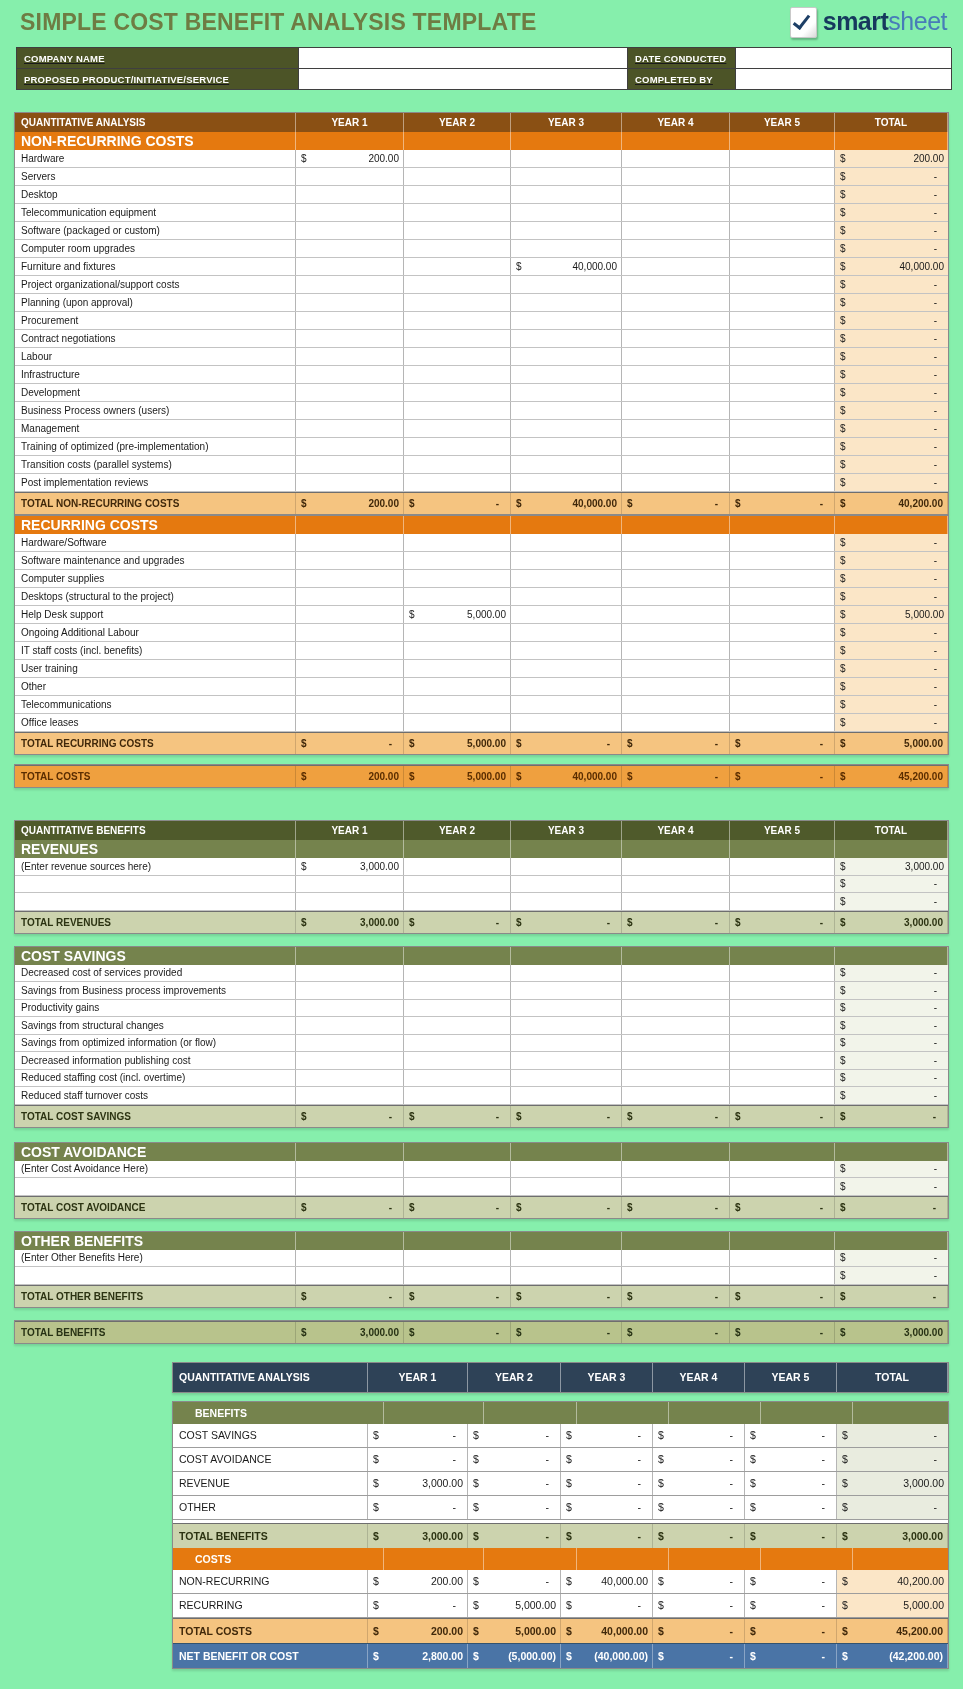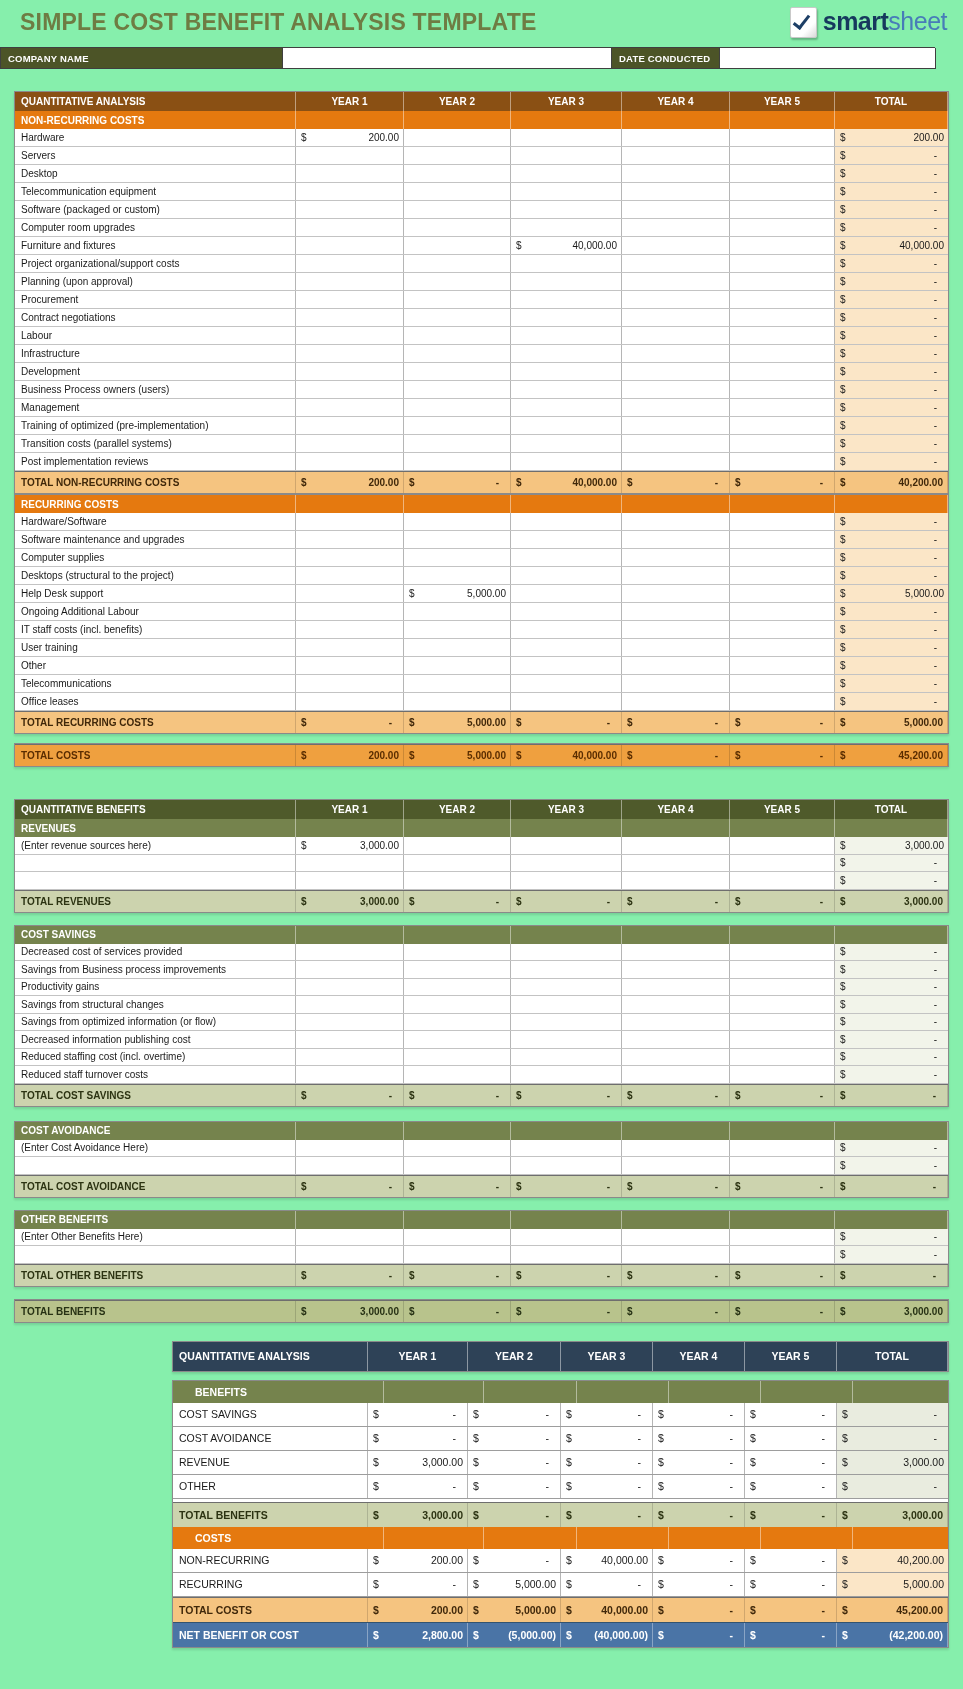--- a/index.html
+++ b/index.html
@@ -10,21 +10,21 @@
   
   .title { margin:9px 0 0 20px; font-size:23px; font-weight:bold; color:#6e7c43; letter-spacing:.2px; }
   .logo { position:absolute; top:7px; right:16px; display:flex; align-items:flex-start;padding-left:28px; }
   .logo-icon { position:relative; width:27px; height:31px; background:linear-gradient(135deg,#ffffff 70%,#d9d9d9 100%); border:1px solid #c9c9c9; border-radius:2px; margin-right:6px; box-shadow:1px 2px 2px rgba(0,0,0,.25); }
   .logo-check { position:absolute; left:6px; top:4px; width:9px; height:17px; border-right:3.5px solid #1d3f66; border-bottom:3.5px solid #1d3f66; transform:rotate(38deg); }
   .logo-text { font-size:25px; letter-spacing:-0.5px; }
   .logo-smart { color:#16395d; font-weight:bold; }
   .logo-sheet { color:#477cb8; font-weight:normal; }
 
   
-  .info { margin:11px 14px 0 0; width:935px; border-top:1px solid #3f3f3f; border-left:1px solid #3f3f3f; }
+  .info { margin:11px 14px 0 16px; width:935px; border-top:1px solid #3f3f3f; border-left:1px solid #3f3f3f;text-decoration:underline; }
   .info-row { display:grid; grid-template-columns:282px 329px 108px 216px; height:21px; }
   .info-cell { border-right:1px solid #3f3f3f; border-bottom:1px solid #3f3f3f; display:flex; align-items:center; }
   .info-label { background:#4c5427; color:#fff; font-size:9.5px; font-weight:bold; padding-left:7px; letter-spacing:.2px; }
   .info-value { background:#fff; }
 
   
   .blk { margin-left:14px; width:935px; border:1px solid #8a8a8a; box-shadow:0 2px 2px rgba(0,0,0,.12); }
   .t-main, .t-ben { --cols:281px 108px 107px 111px 108px 105px 113px; }
   .t-sum  { --cols:195px 100px 93px 92px 92px 92px 111px; }
   .trow { display:grid; grid-template-columns:var(--cols); }
@@ -36,21 +36,21 @@
   .money { justify-content:space-between; padding:0 4px 0 5px; }
   .amt.dash { margin-right:7px; }
   .thead .cell, .bar .cell { border-right:1px solid rgba(255,255,255,.45); border-bottom:none; }
   .thead { height:19px; }
   .thead .cell { color:#fff; font-weight:bold; font-size:10px; }
   .thead .chead { justify-content:center; }
   .thead.brown { background:#8a5014; }
   .thead.olive { background:#4f5a2b; }
   .thead.navy  { background:#2e4257; }
   .bar { height:18px; }
-  .bar .rlabel { color:#fff; font-weight:bold; font-size:10px; }
+  .bar .rlabel { color:#fff; font-weight:bold; font-size:14px; }
   .bar.orange { background:#e5790f; }
   .bar.green  { background:#75834d; }
   .trow.totalr { height:22px; font-weight:bold; border-top:1px solid #6e6e6e; }
   .totalr .cell { border-right:1px solid rgba(0,0,0,.15); }
   .row-lightorange { background:#f5c480; color:#40280a; }
   .row-orange { background:#efa03f; color:#5a2d00; height:23px; }
   .row-sage { background:#ccd3ae; color:#2c3312; }
   .row-green { background:#b8c38c; color:#273214; height:24px; }
   .tcol.cream { background:#fbe6c7; }
   .tcol.palegreen { background:#f2f4ea; }
@@ -96,20 +96,26 @@
     <span class="logo-text"><span class="logo-smart">smart</span><span class="logo-sheet">sheet</span></span>
   </div>
 
   <div class="info">
     <div class="info-row">
       <div class="info-cell info-label">COMPANY NAME</div>
       <div class="info-cell info-value"></div>
       <div class="info-cell info-label">DATE CONDUCTED</div>
       <div class="info-cell info-value"></div>
     </div>
+    <div class="info-row">
+      <div class="info-cell info-label">PROPOSED PRODUCT/INITIATIVE/SERVICE</div>
+      <div class="info-cell info-value"></div>
+      <div class="info-cell info-label">COMPLETED BY</div>
+      <div class="info-cell info-value"></div>
+    </div>
   </div>
 
   <div class="blk t-main m-cost1">
     <div class="trow thead brown">
         <div class="cell rlabel">QUANTITATIVE ANALYSIS</div>
         <div class="cell chead">YEAR 1</div>
         <div class="cell chead">YEAR 2</div>
         <div class="cell chead">YEAR 3</div>
         <div class="cell chead">YEAR 4</div>
         <div class="cell chead">YEAR 5</div>

